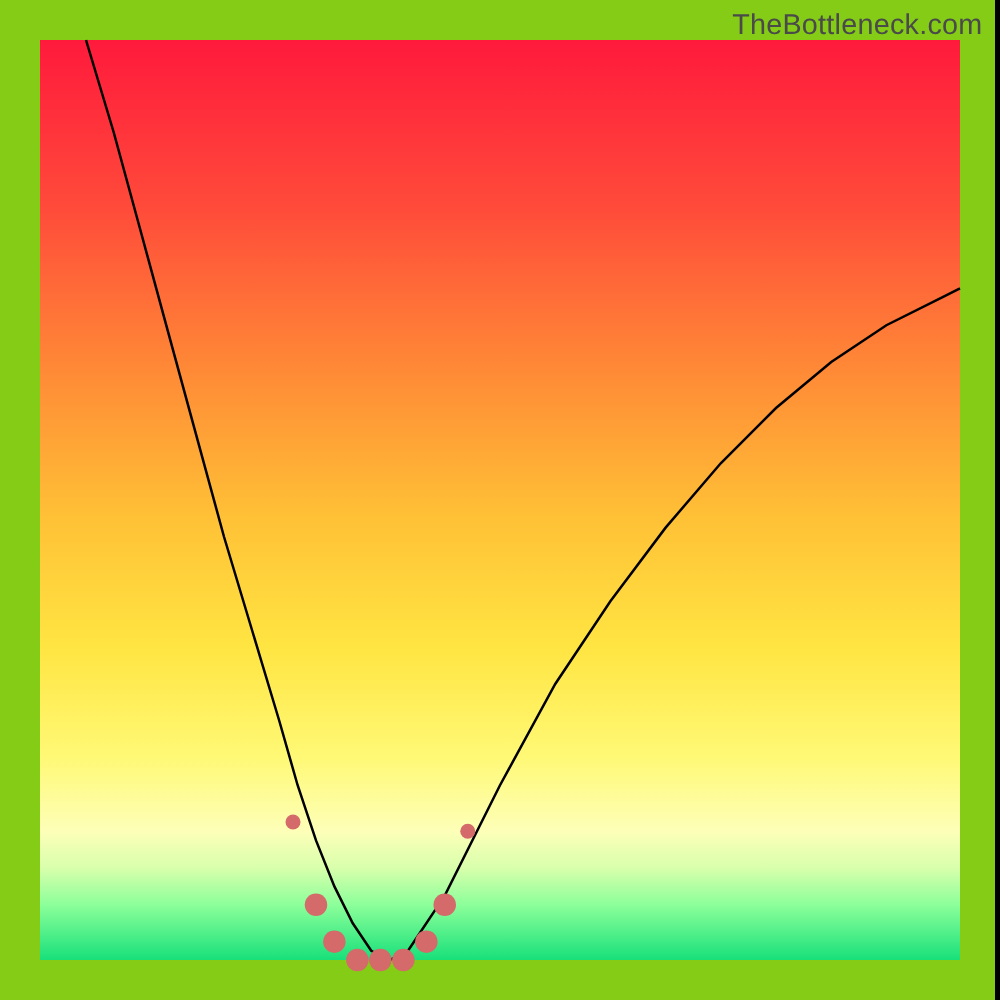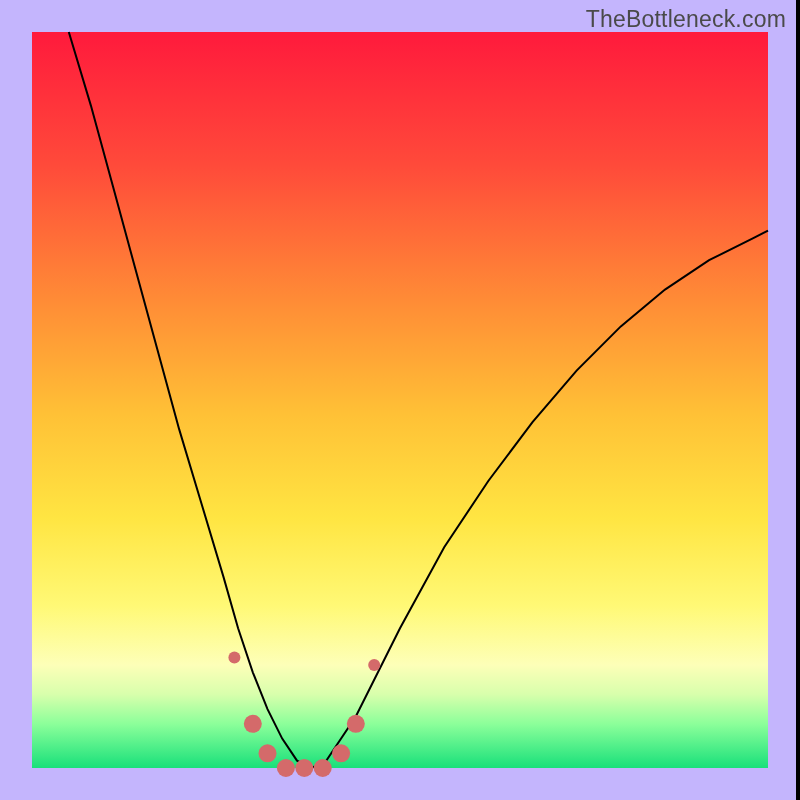--- a/index.html
+++ b/index.html
@@ -8,21 +8,21 @@
     width: 800px;
     height: 800px;
     overflow: hidden;
     background: #000;
     font-family: Arial, Helvetica, sans-serif;
   }
   .frame {
     position: relative;
     width: 796px;
     height: 800px;
-    background: #c4b5fd;
+    background: #84cc16;
   }
   .plot-area {
     position: absolute;
     left: 32px;
     top: 32px;
     width: 736px;
     height: 736px;
     
     background: linear-gradient(
       to bottom,

